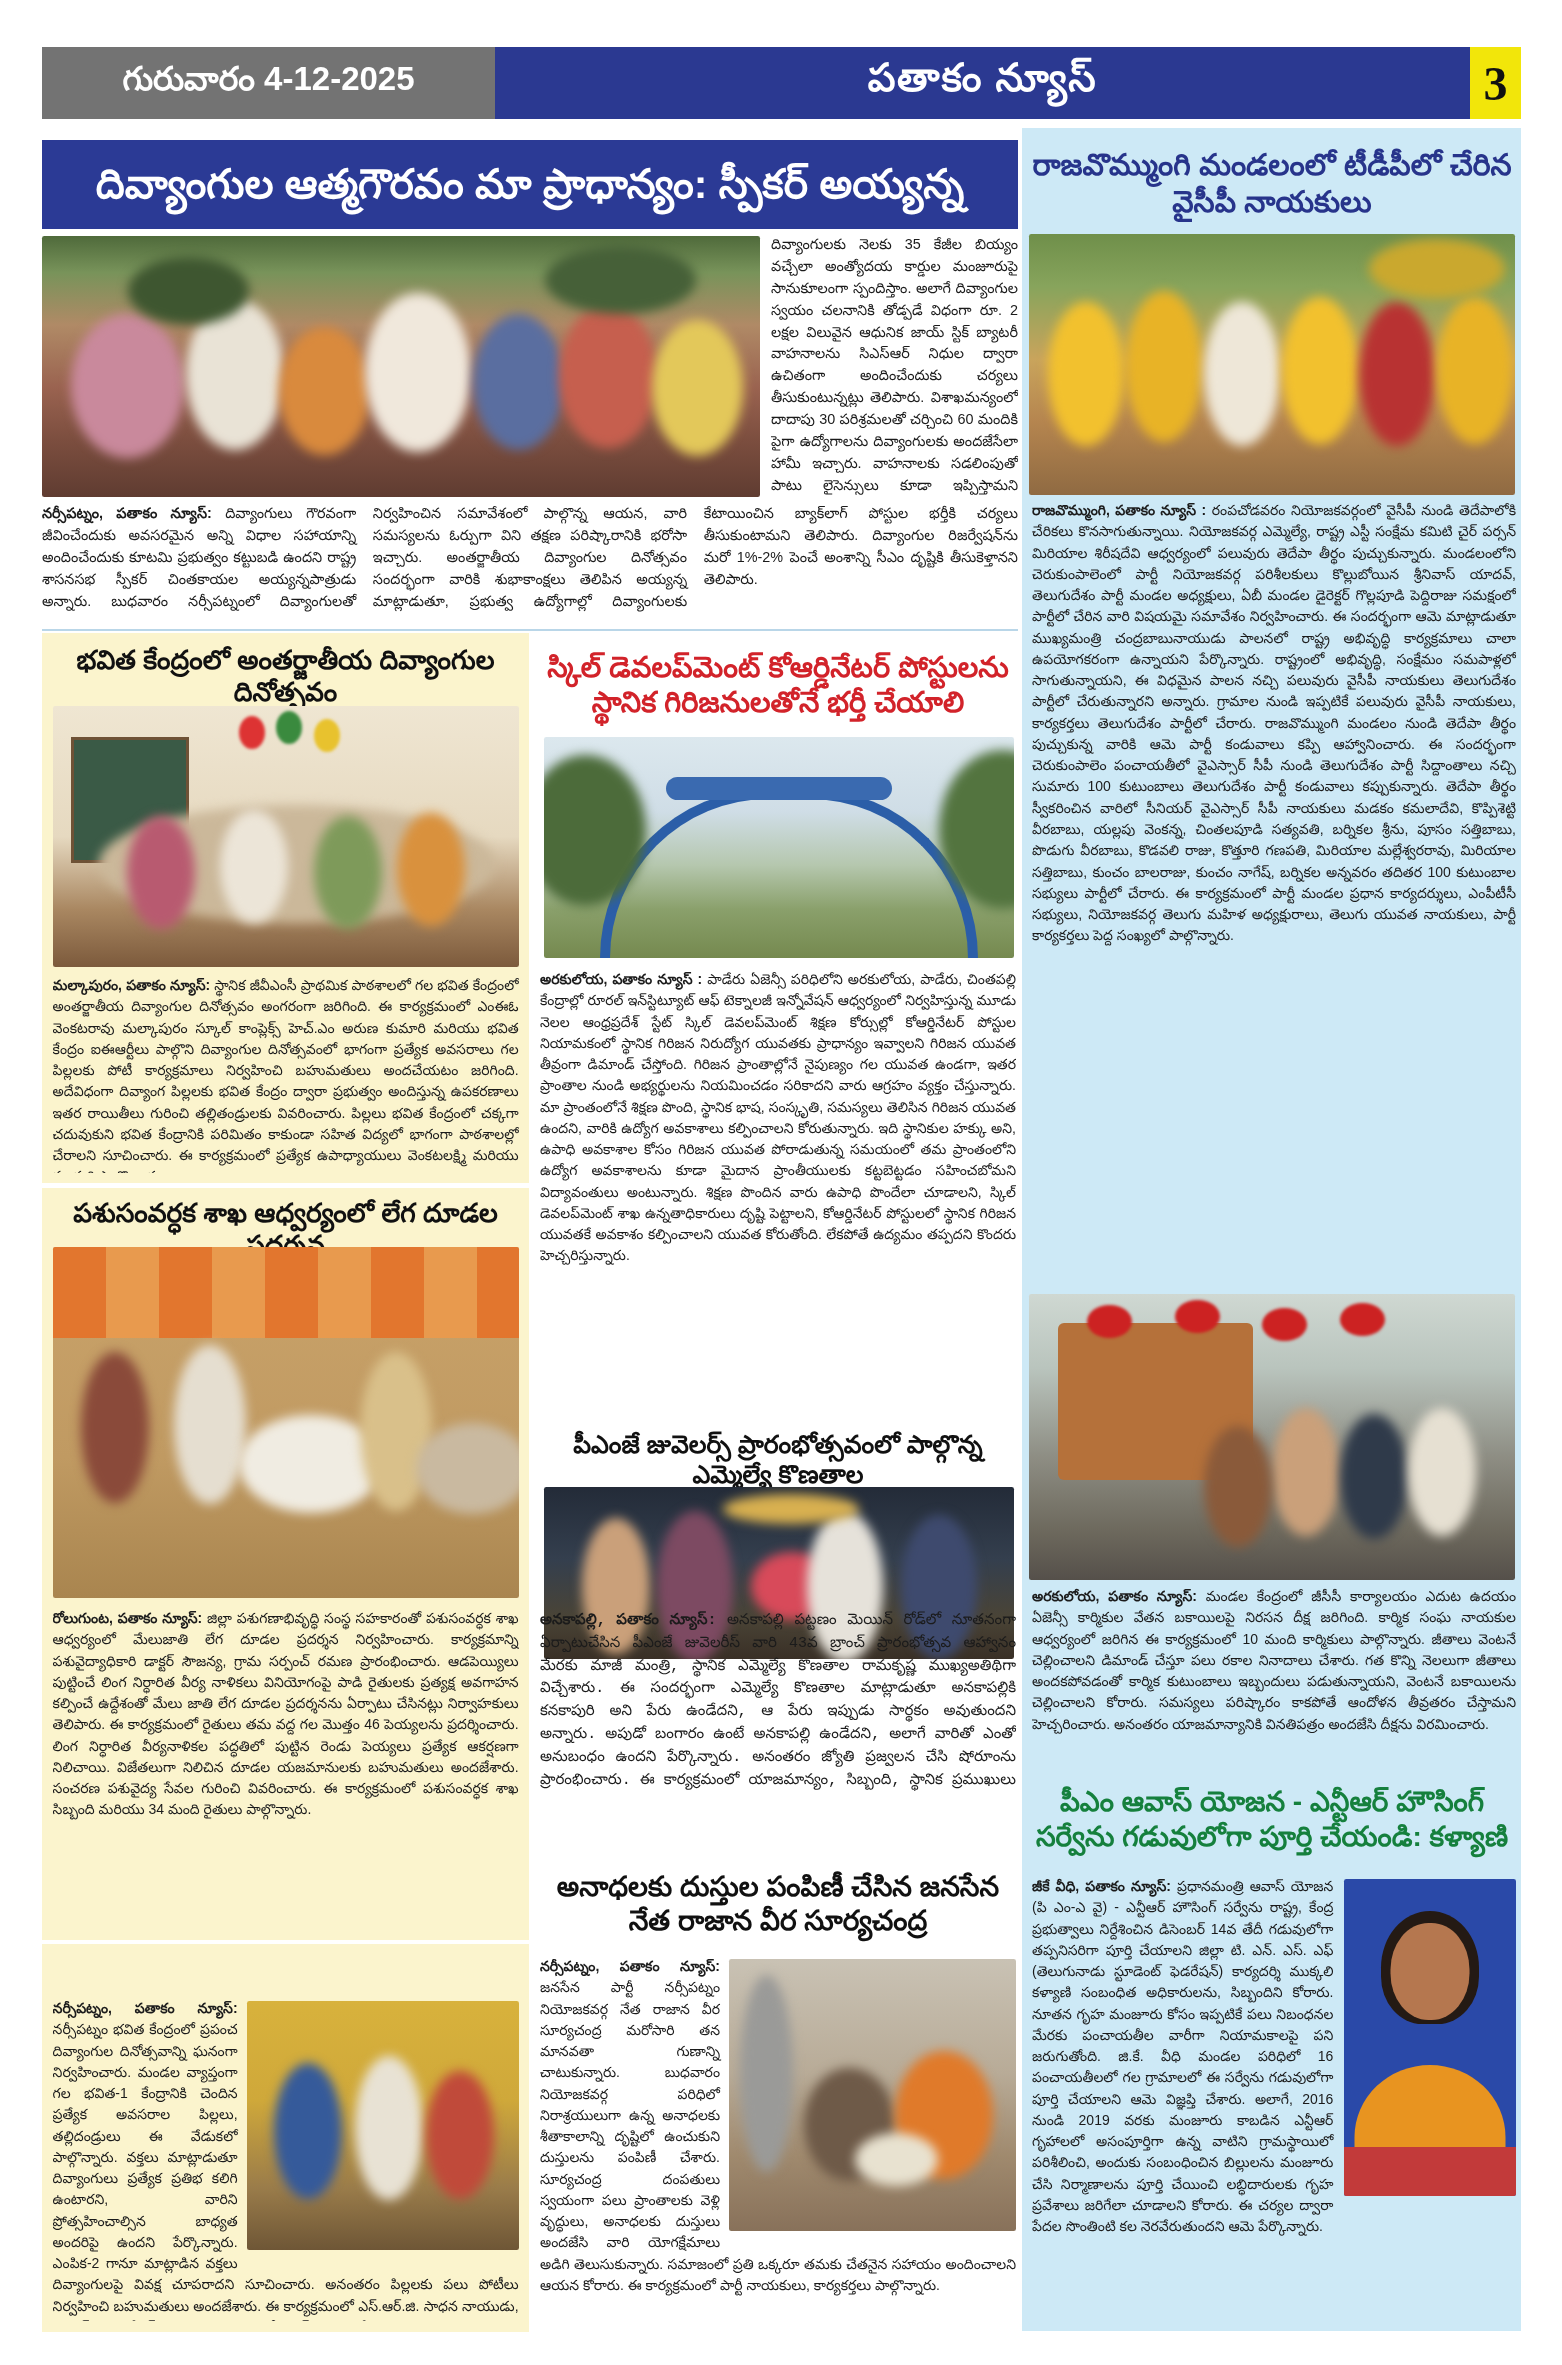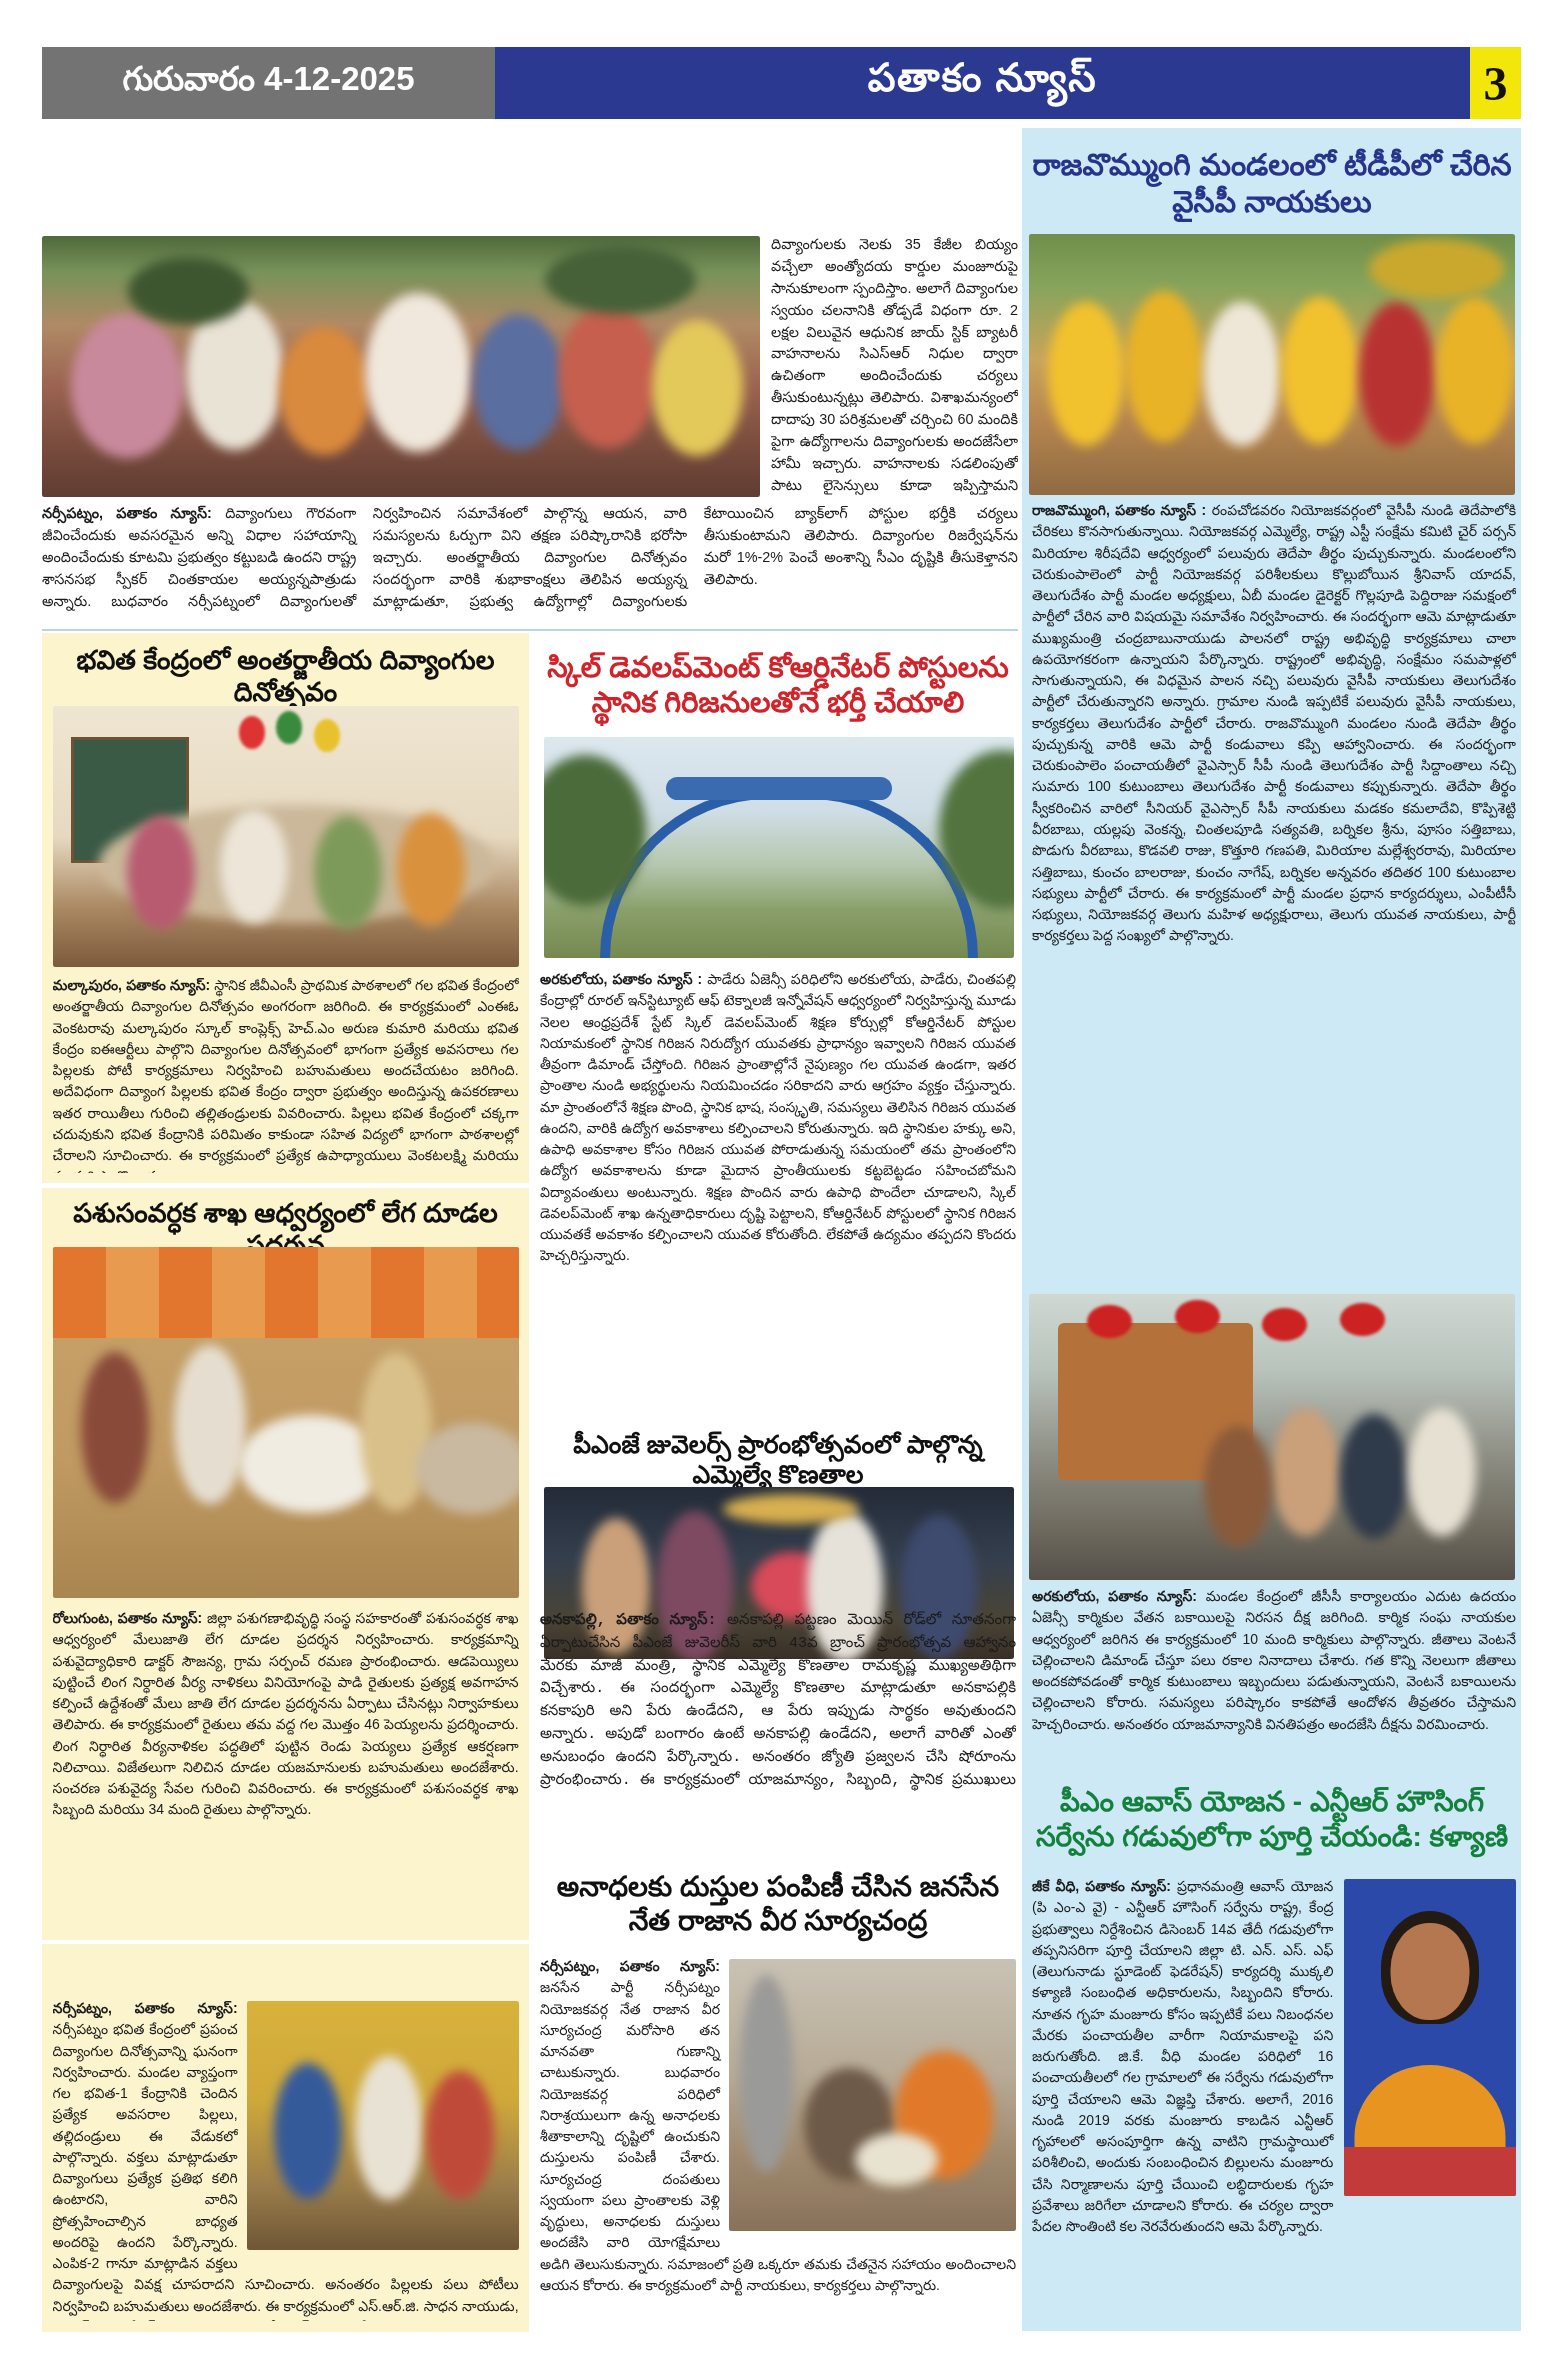--- a/index.html
+++ b/index.html
@@ -26,20 +26,24 @@
   </div>
   <div class="abs" style="left:495px;top:47px;width:975px;height:72px;background:#2b3991;display:flex;align-items:center;justify-content:center;">
     <span style="color:#fff;font-weight:bold;font-size:39px;letter-spacing:1.5px;">పతాకం న్యూస్</span>
   </div>
   <div class="abs" style="left:1470px;top:47px;width:51px;height:72px;background:#f2e60a;display:flex;align-items:center;justify-content:center;">
     <span style="color:#111;font-weight:bold;font-size:48px;font-family:'Liberation Serif','DejaVu Serif',serif;">3</span>
   </div>
 
   <div class="abs lblue" style="left:1022px;top:128px;width:499px;height:2203px;"></div>
 
+  <div class="abs hl" style="left:42px;top:140px;width:976px;height:89px;background:#2b3a95;color:#ffffff;
+              font-size:41px;display:flex;align-items:center;justify-content:center;">
+    <span>దివ్యాంగుల ఆత్మగౌరవం మా ప్రాధాన్యం: స్పీకర్ అయ్యన్న</span>
+  </div>
 
   <div class="ph" style="left:42px;top:236px;width:718px;height:261px;
               background:linear-gradient(180deg,#4f6a3b 0%,#78935a 14%,#b08a66 34%,#9a6350 58%,#7c4e3f 78%,#5f3c31 100%);">
     <div class="blob" style="left:4%;top:30%;width:113px;height:144px;background:#c9899c;"></div>
     <div class="blob" style="left:20%;top:24%;width:98px;height:151px;background:#e9e3d6;"></div>
     <div class="blob" style="left:33%;top:35%;width:91px;height:128px;background:#d98a3d;"></div>
     <div class="blob" style="left:45%;top:22%;width:106px;height:159px;background:#f0e8dc;"></div>
     <div class="blob" style="left:60%;top:30%;width:91px;height:136px;background:#5a6ea0;"></div>
     <div class="blob" style="left:72%;top:26%;width:98px;height:144px;background:#c65f4e;"></div>
     <div class="blob" style="left:85%;top:32%;width:91px;height:136px;background:#e3c85a;"></div>

